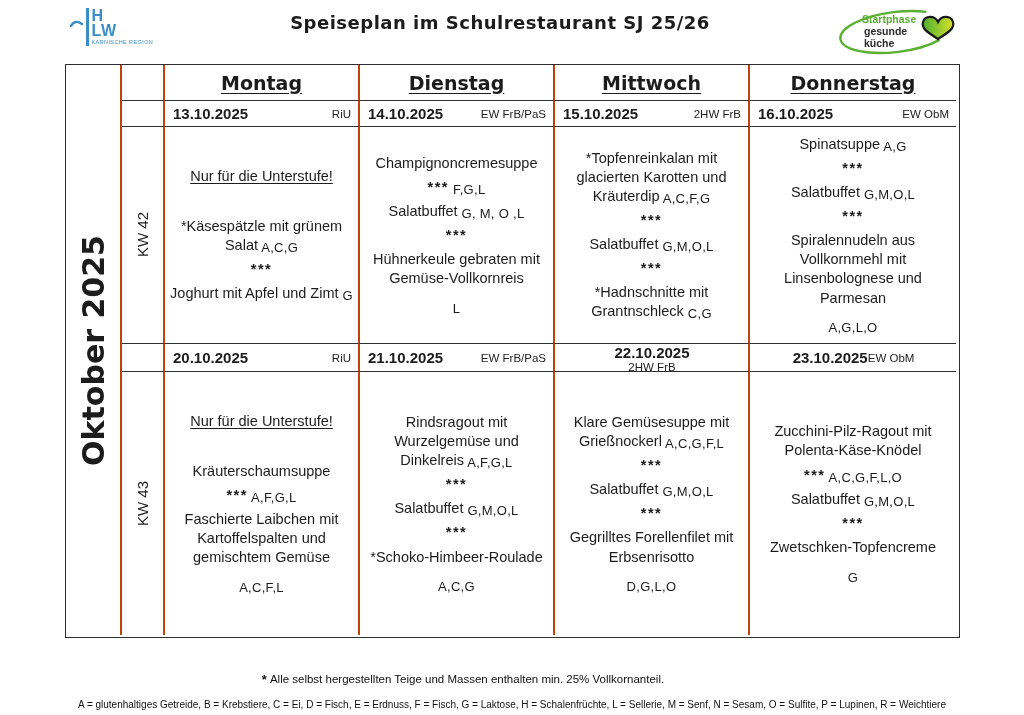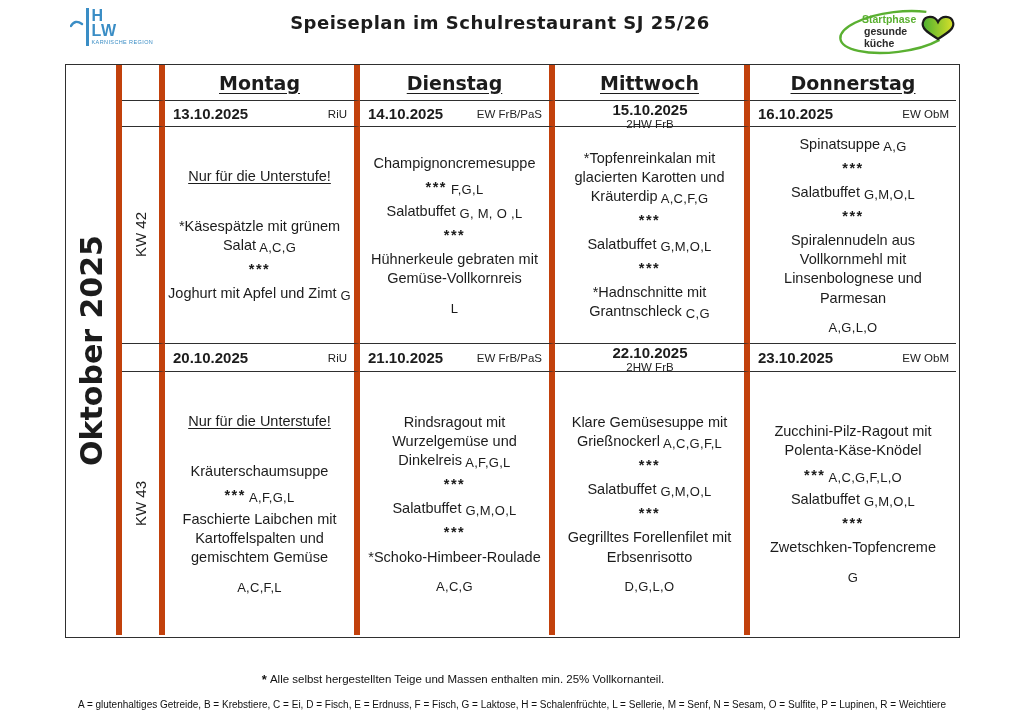--- a/index.html
+++ b/index.html
@@ -15,21 +15,21 @@
   #hlw-logo .big{color:#3a8dc5;font-weight:bold;font-size:16px;line-height:.95;letter-spacing:.5px;}
   #hlw-logo .tiny{color:#3a8dc5;font-size:5.5px;letter-spacing:.4px;margin-top:2px;}
   #startphase-logo{position:absolute;right:58px;top:6px;}
 
   
   #plan{position:absolute;left:65px;top:64px;width:895px;height:574px;
     display:grid;border:1.5px solid #2f2f2f;box-sizing:border-box;
     grid-template-columns:56px 43px 195px 195px 195px 206px;
     grid-template-rows:36px 26px 217px 28px 263px;}
   #plan > div{box-sizing:border-box;}
-  .br{border-right:6px solid #c2410c;}
+  .br{border-right:2px solid #c2410c;}
   .bb{border-bottom:1px solid #2f2f2f;}
 
   .month-cell{grid-row:1/6;grid-column:1;display:flex;align-items:center;justify-content:center;}
   .vtext{writing-mode:vertical-rl;transform:rotate(180deg);white-space:nowrap;}
   .month-cell .vtext{font-size:30px;font-weight:bold;}
   .kw-cell{grid-column:2;display:flex;align-items:center;justify-content:center;}
   .kw-cell .vtext{font-size:15px;color:#222;}
 
   .day-header{grid-row:1;display:flex;align-items:center;justify-content:center;
     font-size:19px;font-weight:bold;}
@@ -119,21 +119,21 @@
     </div>
 
   <div class="date-cell br bb" style="grid-row:2;grid-column:3;">
     <span class="date">13.10.2025</span>
     <span class="code">RiU</span>
   </div>
   <div class="date-cell br bb" style="grid-row:2;grid-column:4;">
     <span class="date">14.10.2025</span>
     <span class="code">EW FrB/PaS</span>
   </div>
-  <div class="date-cell br bb" style="grid-row:2;grid-column:5;flex-direction:column;">
+  <div class="date-cell br bb" style="grid-row:2;grid-column:5;">
     <span class="date">15.10.2025</span>
     <span class="code">2HW FrB</span>
   </div>
   <div class="date-cell bb" style="grid-row:2;grid-column:6;">
     <span class="date">16.10.2025</span>
     <span class="code">EW ObM</span>
   </div>
 
   <div class="menu-cell br bb" style="grid-row:3;grid-column:3;">
       <div class="menu-line"><span class="u">Nur für die Unterstufe!</span></div>
@@ -171,21 +171,21 @@
     <span class="code">RiU</span>
   </div>
   <div class="date-cell br bb" style="grid-row:4;grid-column:4;">
     <span class="date">21.10.2025</span>
     <span class="code">EW FrB/PaS</span>
   </div>
   <div class="date-cell br bb" style="grid-row:4;grid-column:5;flex-direction:column;">
     <span class="date">22.10.2025</span>
     <span class="code">2HW FrB</span>
   </div>
-  <div class="date-cell bb" style="grid-row:4;grid-column:6;">
+  <div class="date-cell bb" style="grid-row:4;grid-column:6;justify-content:center;">
     <span class="date">23.10.2025</span>
     <span class="code">EW ObM</span>
   </div>
 
   <div class="menu-cell br" style="grid-row:5;grid-column:3;">
       <div class="menu-line"><span class="u">Nur für die Unterstufe!</span></div>
       <div class="menu-gap"></div>
       <div class="menu-line"><span>Kräuterschaumsuppe</span></div>
       <div class="menu-line"><span class="stars">***</span><span class="allerg"> A,F,G,L</span></div>
       <div class="menu-line"><span>Faschierte Laibchen mit Kartoffelspalten und gemischtem Gemüse</span></div>

